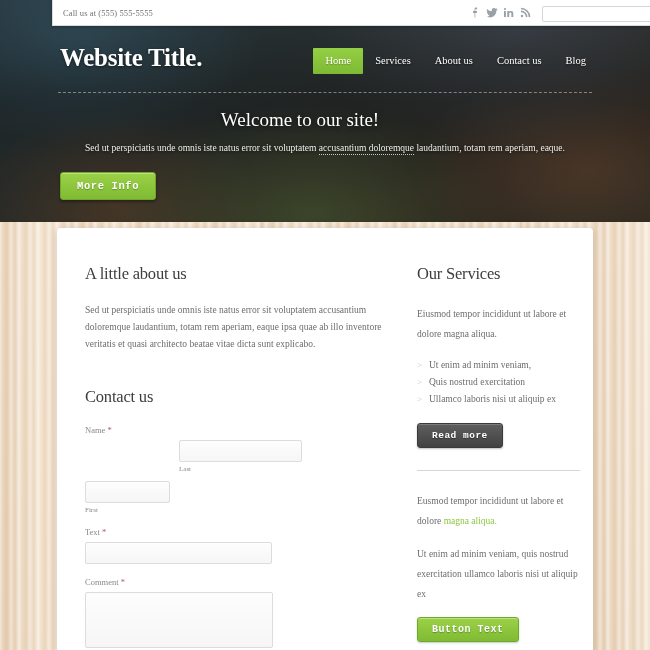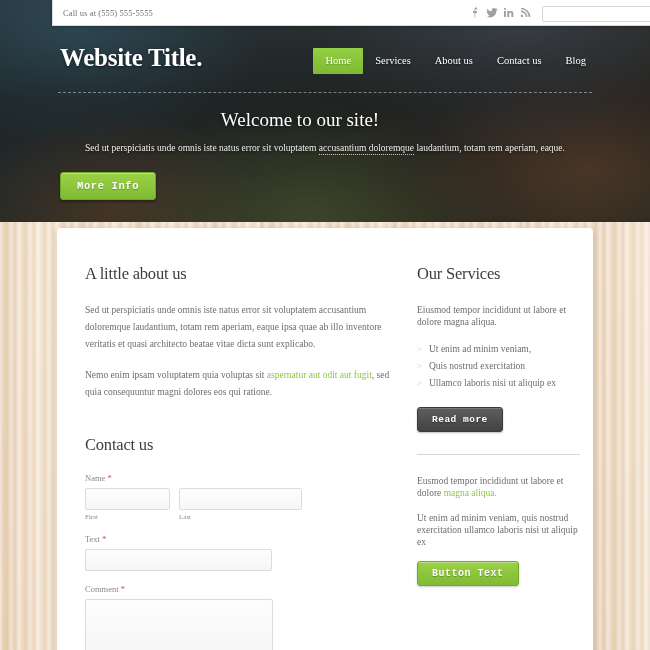--- a/index.html
+++ b/index.html
@@ -246,21 +246,21 @@
   }
   .col-right h2.sec-title { margin-bottom: 20px; }
 
   p.body-text {
     font-size: 9.5px;
     line-height: 17px;
     color: #6d6d6d;
     margin-bottom: 14px;
     font-family: "Liberation Serif", serif;
   }
-  .col-right p.body-text { line-height: 12px; margin-bottom: 13px; }
+  .col-right p.body-text { line-height: 20px; margin-bottom: 13px; }
   a.green-link {
     color: #8cc63f;
     text-decoration: none;
     cursor: pointer;
   }
 
   ul.svc-list {
     list-style: none;
     margin: 0 0 16px 0;
   }
@@ -324,21 +324,21 @@
   .contact-wrap { margin-top: 34px; }
   .field-label {
     font-size: 8.5px;
     color: #8a8a8a;
     margin-bottom: 5px;
     font-family: "Liberation Serif", serif;
   }
   .req { color: #b9565b; }
   .name-row { display: flex; gap: 9px; }
   .name-col { display: flex; flex-direction: column; }
-  .name-col.first { width: 85px; }
+  .name-col.first { width: 85px; margin-top: 41px; }
   .name-col.last { width: 123px; }
   .txt-input {
     height: 22px;
     border: 1px solid #dcdcdc;
     border-radius: 2px;
     background: #fbfbfb;
     background-image: linear-gradient(180deg, #fdfdfd 0%, #f6f6f6 100%);
     width: 100%;
     font-size: 9px;
     padding: 0 5px;
@@ -432,23 +432,20 @@
 <div class="hero-sub">
   <span>Sed ut perspiciatis unde omnis iste natus error sit voluptatem </span><span class="dotted">accusantium doloremque</span><span> laudantium, totam rem aperiam, eaque.</span>
 </div>
 <div class="btn-more">More Info</div>
 
 <div class="card">
 
   <div class="col-left">
     <h2 class="sec-title">A little about us</h2>
     <p class="body-text">Sed ut perspiciatis unde omnis iste natus error sit voluptatem accusantium doloremque laudantium, totam rem aperiam, eaque ipsa quae ab illo inventore veritatis et quasi architecto beatae vitae dicta sunt explicabo.</p>
-    <p class="body-text">
-      <span>Nemo enim ipsam voluptatem quia voluptas sit </span><a class="green-link">aspernatur aut odit aut fugit</a><span>, sed quia consequuntur magni dolores eos qui ratione.</span>
-    </p>
 
     <div class="contact-wrap">
       <h2 class="sec-title">Contact us</h2>
 
       <div class="field-label">
         <span>Name</span>
         <span class="req">*</span>
       </div>
       <div class="name-row">
         <div class="name-col first">

